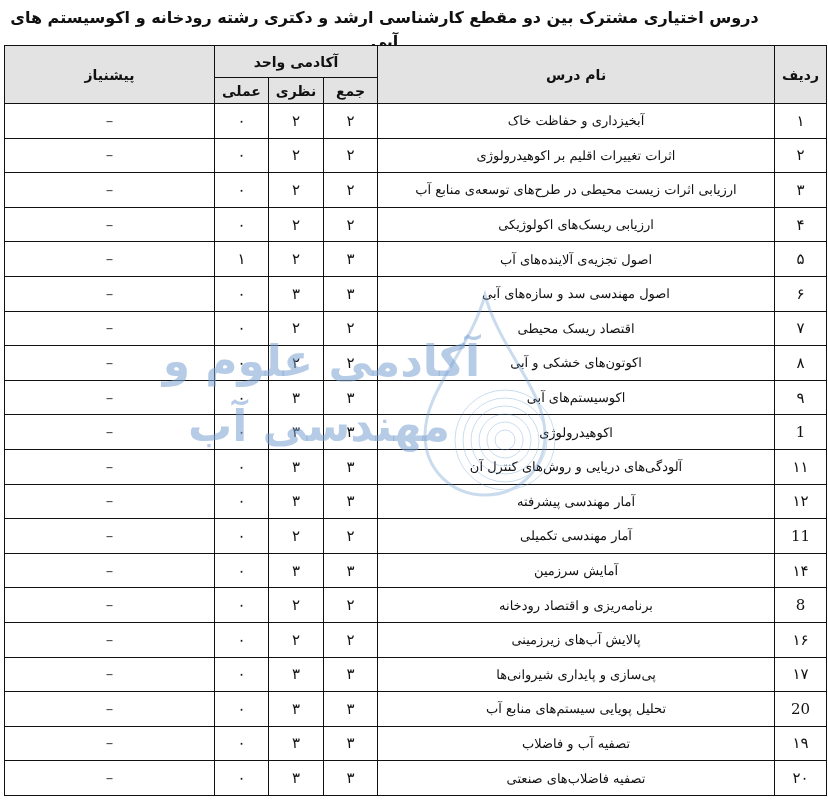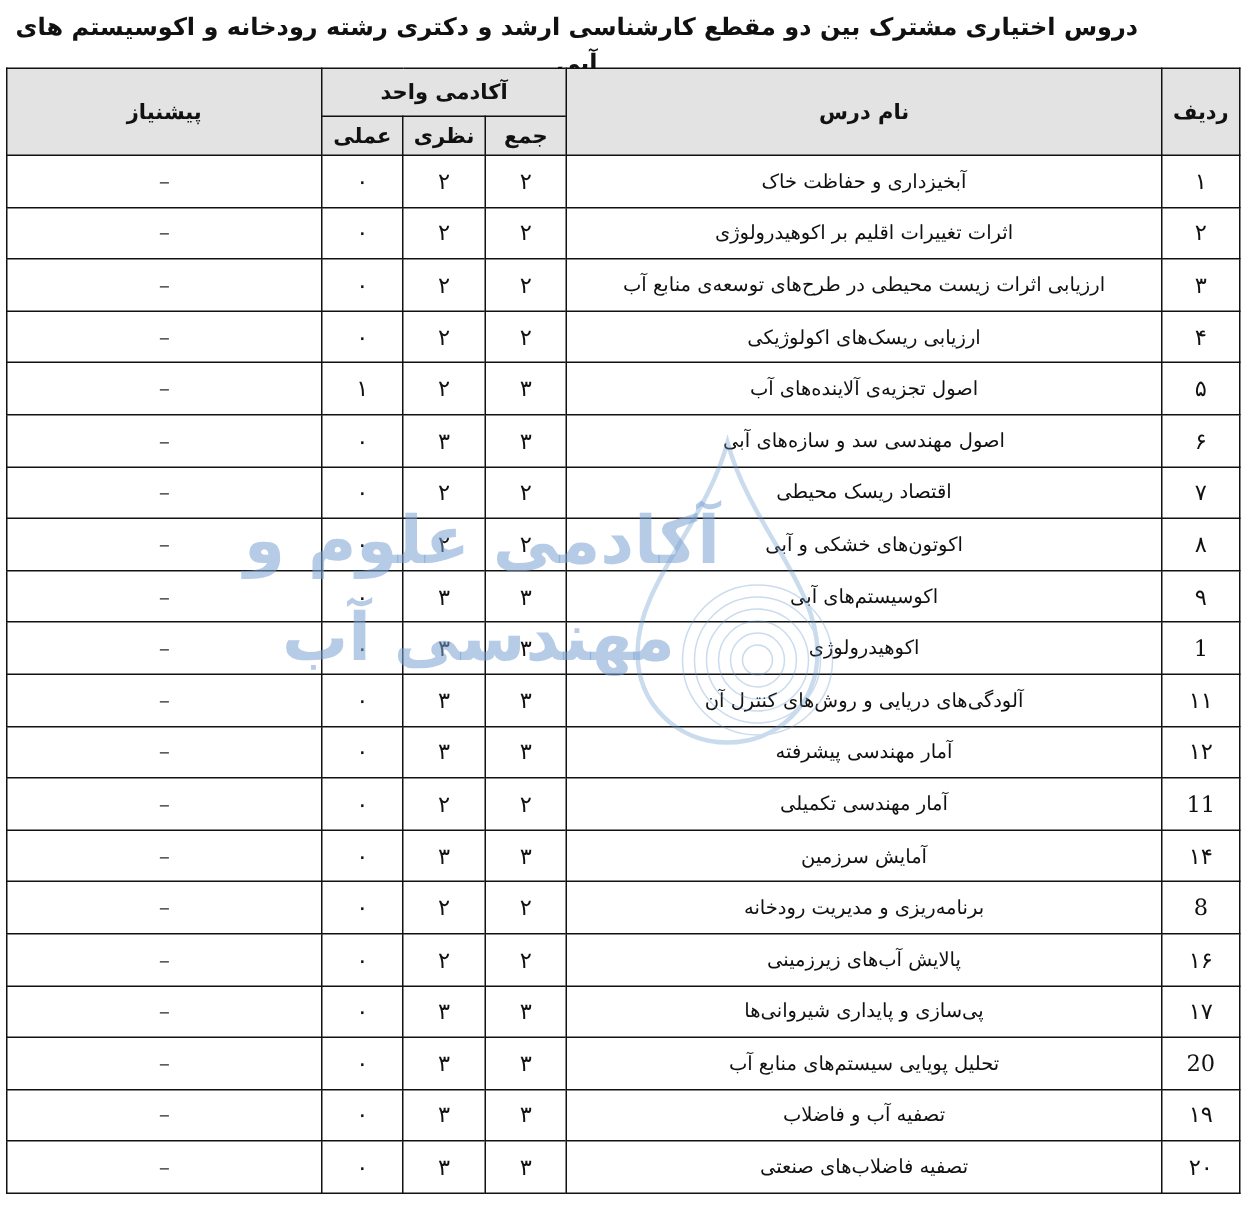--- a/index.html
+++ b/index.html
@@ -181,21 +181,21 @@
       <tr>
     <td>۱۴</td>
     <td class="name">آمایش سرزمین</td>
     <td>۳</td>
     <td>۳</td>
     <td>۰</td>
     <td class="dash">–</td>
   </tr>
       <tr>
     <td>8</td>
-    <td class="name">برنامه‌ریزی و مدیریت رودخانه</td>
+    <td class="name">برنامه‌ریزی و اقتصاد رودخانه</td>
     <td>۲</td>
     <td>۲</td>
     <td>۰</td>
     <td class="dash">–</td>
   </tr>
       <tr>
     <td>۱۶</td>
     <td class="name">پالایش آب‌های زیرزمینی</td>
     <td>۲</td>
     <td>۲</td>

